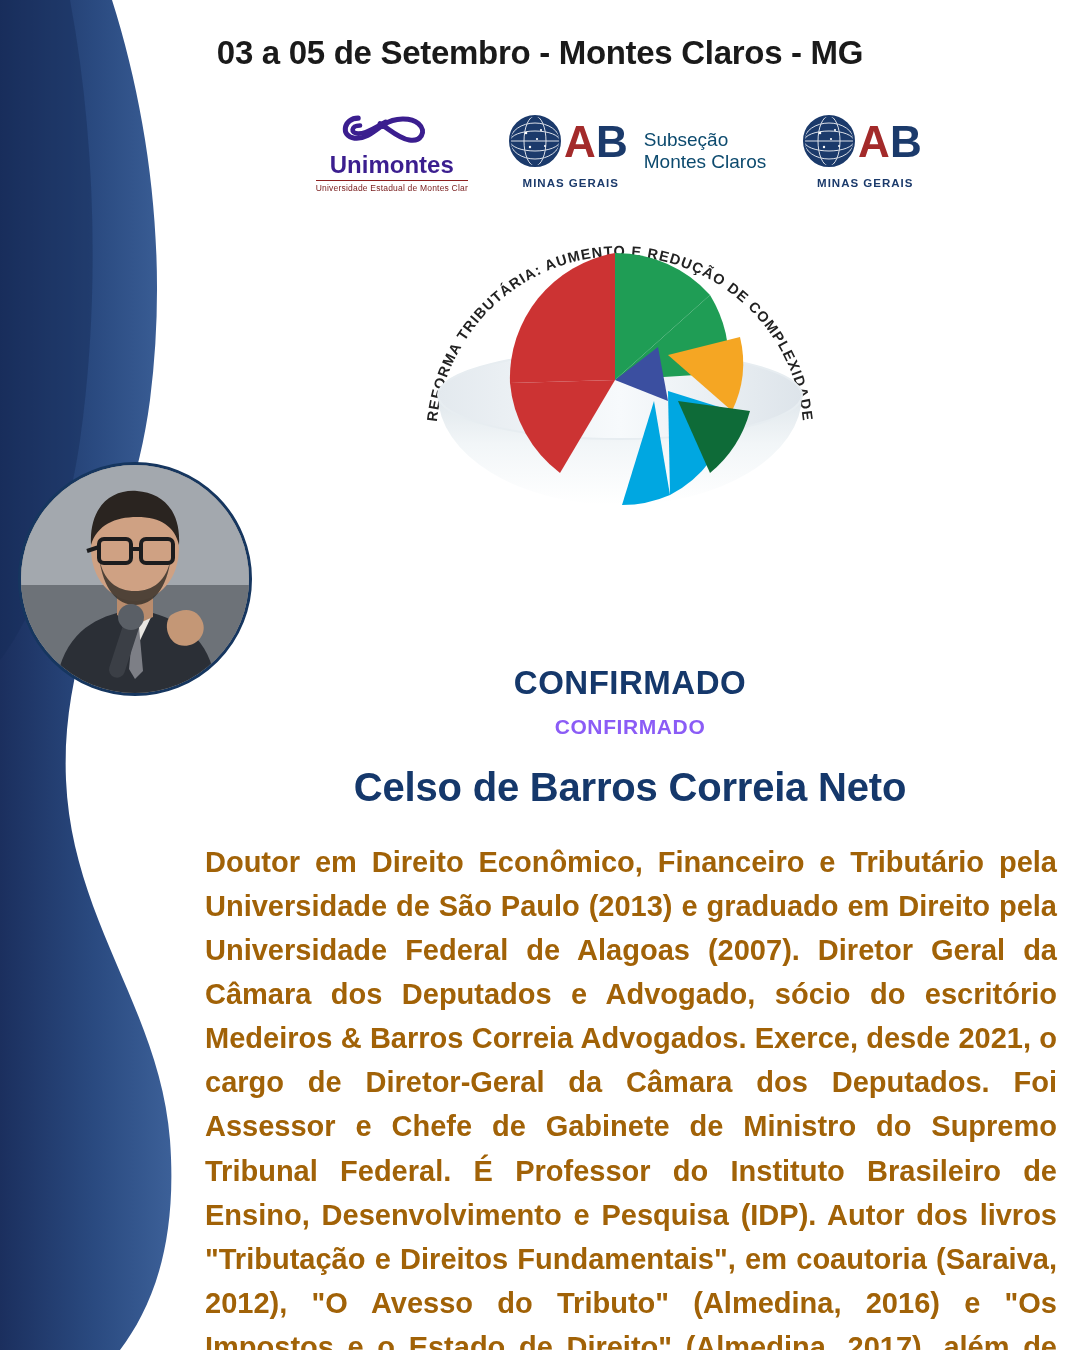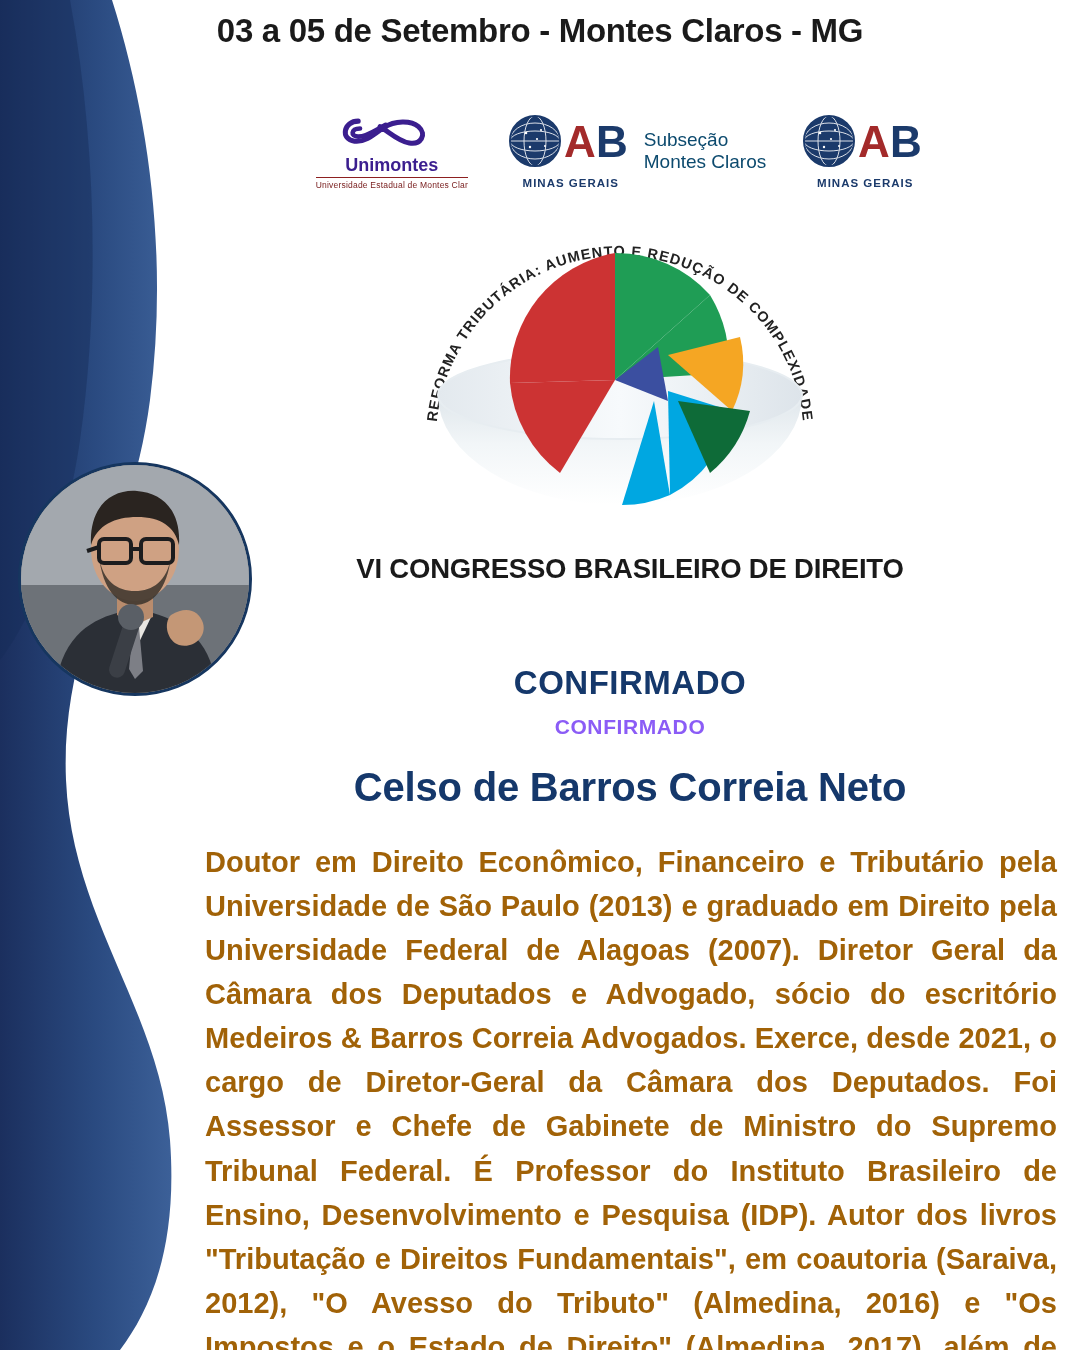--- a/index.html
+++ b/index.html
@@ -22,21 +22,21 @@
     top: 0;
     width: 260px;
     height: 1350px;
     z-index: 0;
     pointer-events: none;
   }
 
   
   .header-date {
     position: absolute;
-    top: 12px;
+    top: 34px;
     left: 0;
     width: 1080px;
     text-align: center;
     font-size: 33px;
     font-weight: bold;
     color: #1a1a1a;
     letter-spacing: -0.3px;
     z-index: 3;
   }
 
@@ -57,21 +57,21 @@
 
   
   .unimontes {
     display: flex;
     flex-direction: column;
     align-items: center;
     width: 160px;
   }
   .unimontes .mark { height: 42px; }
   .unimontes .name {
-    font-size: 18px;
+    font-size: 24px;
     font-weight: bold;
     color: #3b1e8f;
     letter-spacing: 0px;
     line-height: 1;
     margin-top: 2px;
   }
   .unimontes .sub {
     font-size: 8.5px;
     color: #7a2020;
     letter-spacing: 0.2px;
@@ -329,21 +329,20 @@
     <path d="M258,150 L330,132 A110,110 0 0 1 322,206 Z" fill="#f5a623"></path>
 
     <path d="M258,186 L322,206 A118,118 0 0 1 260,290 Z" fill="#00a7e1"></path>
     <path d="M244,196 L260,290 A120,120 0 0 1 212,300 Z" fill="#00a7e1"></path>
 
     <path d="M268,196 L340,206 A122,122 0 0 1 300,268 Z" fill="#0e6b38"></path>
   </g>
 </svg>
 
 <div class="congress-title">
-  <div>VI CONGRESSO BRASILEIRO DE DIREITO</div>
 </div>
 
 <div class="palestrante">CONFIRMADO</div>
 <div class="confirmado">CONFIRMADO</div>
 <div class="speaker-name">Celso de Barros Correia Neto</div>
 <div class="bio">Doutor em Direito Econômico, Financeiro e Tributário pela Universidade de São Paulo (2013) e graduado em Direito pela Universidade Federal de Alagoas (2007). Diretor Geral da Câmara dos Deputados e Advogado, sócio do escritório Medeiros &amp; Barros Correia Advogados. Exerce, desde 2021, o cargo de Diretor-Geral da Câmara dos Deputados. Foi Assessor e Chefe de Gabinete de Ministro do Supremo Tribunal Federal. É Professor do Instituto Brasileiro de Ensino, Desenvolvimento e Pesquisa (IDP). Autor dos livros "Tributação e Direitos Fundamentais", em coautoria (Saraiva, 2012), "O Avesso do Tributo" (Almedina, 2016) e "Os Impostos e o Estado de Direito" (Almedina, 2017), além de diversos artigos e capítulos de livros em revistas e obras especializadas.</div>
 
 <div class="photo">
   <svg width="228" height="228" viewBox="0 0 228 228">
     <rect width="228" height="228" fill="#8d9299"></rect>

